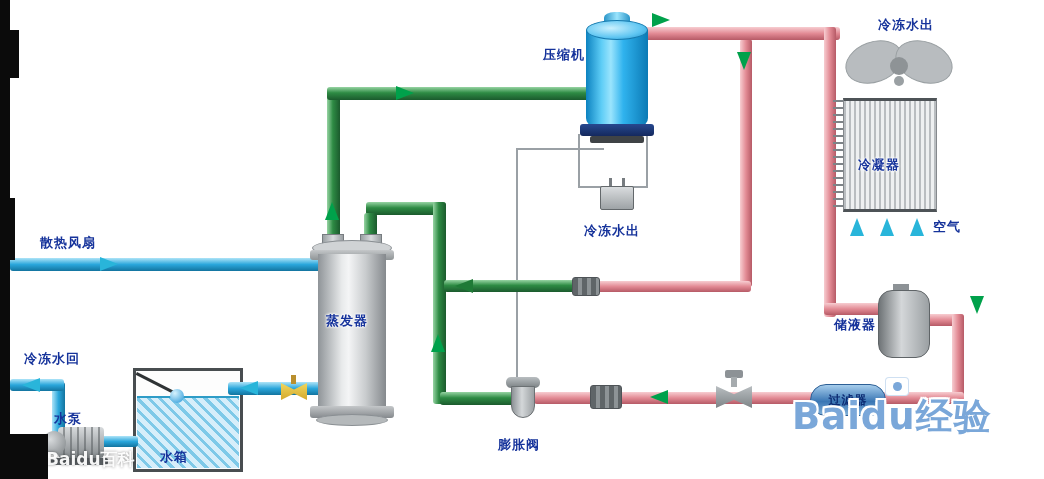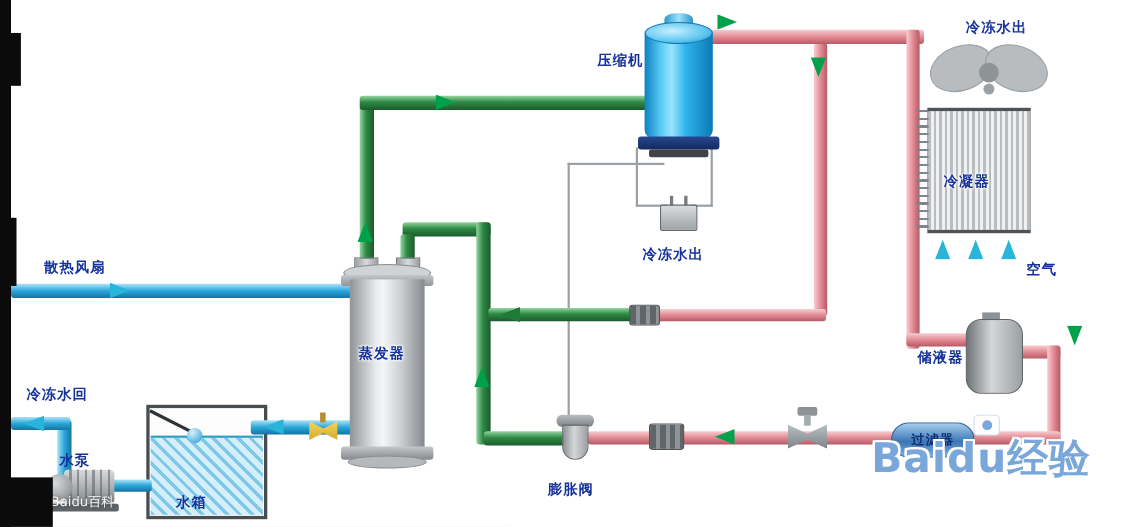--- a/index.html
+++ b/index.html
@@ -24,21 +24,21 @@
   .c-dkgreen{background:#1f7a36}
   .c-cyan{background:#29b5da}
   .comp{position:absolute;z-index:15}
   .bowtie{clip-path:polygon(0 0,50% 38%,100% 0,100% 100%,50% 62%,0 100%)}
   .edge{position:absolute;background:#0b0b0b;z-index:40}
   .wm{position:absolute;z-index:35;pointer-events:none}
   .wm-big{font-size:37px;font-weight:bold;letter-spacing:1px;color:#7aa7d9;
     text-shadow:-2px -2px 0 #fff,2px -2px 0 #fff,-2px 2px 0 #fff,2px 2px 0 #fff,0 2px 0 #fff,0 -2px 0 #fff,2px 0 0 #fff,-2px 0 0 #fff}
   .wm-url{font-size:15px;font-weight:bold;color:#4f93d2;
     text-shadow:-1px -1px 0 #fff,1px -1px 0 #fff,-1px 1px 0 #fff,1px 1px 0 #fff}
-  .wm-left{font-size:12px;font-weight:normal;color:rgba(255,255,255,.95);text-shadow:0 0 3px rgba(0,0,0,.45)}
+  .wm-left{font-size:17px;font-weight:bold;color:rgba(255,255,255,.95);text-shadow:0 0 3px rgba(0,0,0,.45)}
   .shadowed{text-shadow:0 0 3px #fff,0 0 3px #fff,0 0 2px #fff}
 </style>
 </head>
 <body>
 
 <div id="stage">
 
   <div class="thin" style="left:578px;top:134px;width:2px;height:54px"></div>
   <div class="thin" style="left:646px;top:134px;width:2px;height:54px"></div>
   <div class="thin" style="left:579px;top:186px;width:28px;height:2px"></div>
@@ -145,21 +145,21 @@
   <div class="comp" style="left:58px;top:427px;width:46px;height:31px;border-radius:4px;background:linear-gradient(180deg,#d8dbdd,#84898c)">
     <div style="width:100%;height:100%;background:repeating-linear-gradient(90deg,rgba(90,95,98,0) 0 5px,rgba(90,95,98,.55) 5px 7px)"></div>
   </div>
   <div class="comp" style="left:42px;top:431px;width:24px;height:24px;border-radius:50%;background:radial-gradient(circle at 35% 35%,#d8dbdd,#7d8285)"></div>
   <div class="comp" style="left:44px;top:458px;width:64px;height:7px;border-radius:2px;background:#5f6468"></div>
 
   <div class="lbl" style="left:543px;top:46px">压缩机</div>
   <div class="lbl" style="left:584px;top:222px">冷冻水出</div>
   <div class="lbl" style="left:878px;top:16px">冷冻水出</div>
   <div class="lbl shadowed" style="left:858px;top:156px">冷凝器</div>
-  <div class="lbl" style="left:933px;top:236px">空气</div>
+  <div class="lbl" style="left:933px;top:218px">空气</div>
   <div class="lbl" style="left:834px;top:316px">储液器</div>
   <div class="lbl" style="left:498px;top:436px">膨胀阀</div>
   <div class="lbl shadowed" style="left:326px;top:312px">蒸发器</div>
   <div class="lbl" style="left:40px;top:234px">散热风扇</div>
   <div class="lbl" style="left:24px;top:350px">冷冻水回</div>
   <div class="lbl" style="left:54px;top:410px">水泵</div>
   <div class="lbl" style="left:160px;top:448px">水箱</div>
 
   <div class="wm" style="left:886px;top:378px;width:22px;height:17px;background:#fff;border-radius:3px;box-shadow:0 0 0 1px #cfe0f2;display:flex;align-items:center;justify-content:center">
     <div style="width:9px;height:9px;border-radius:50%;background:#7aa7d9"></div>

